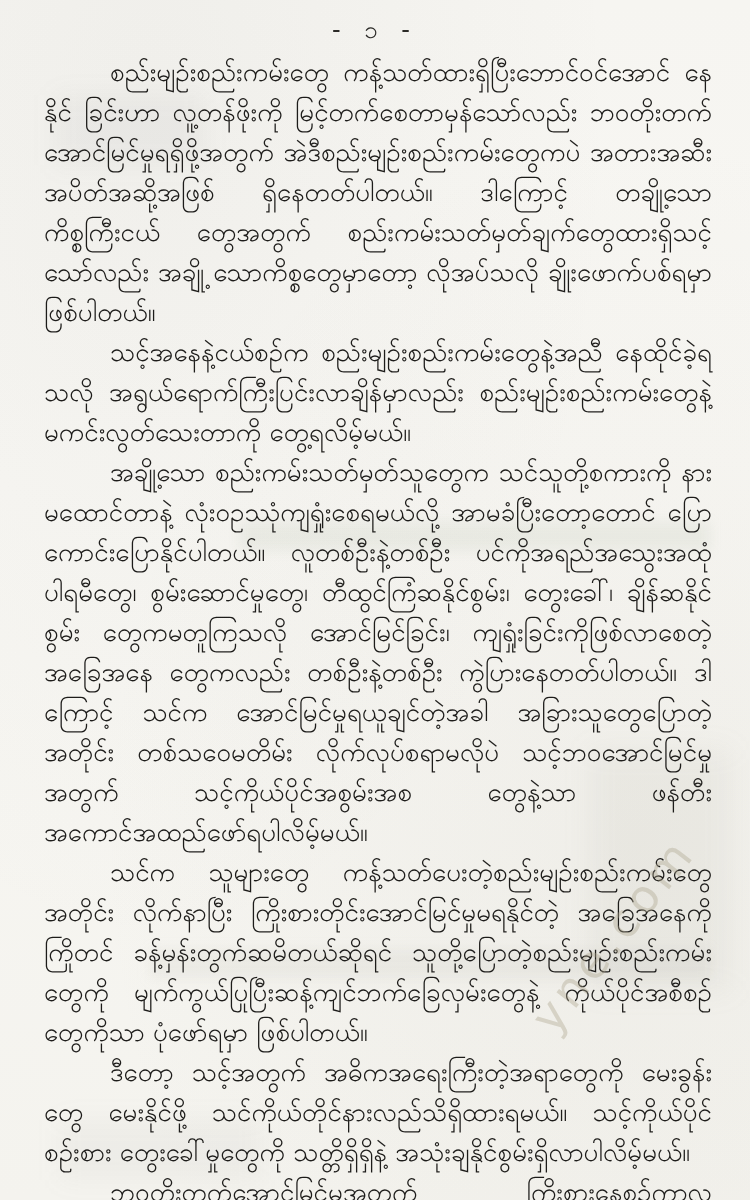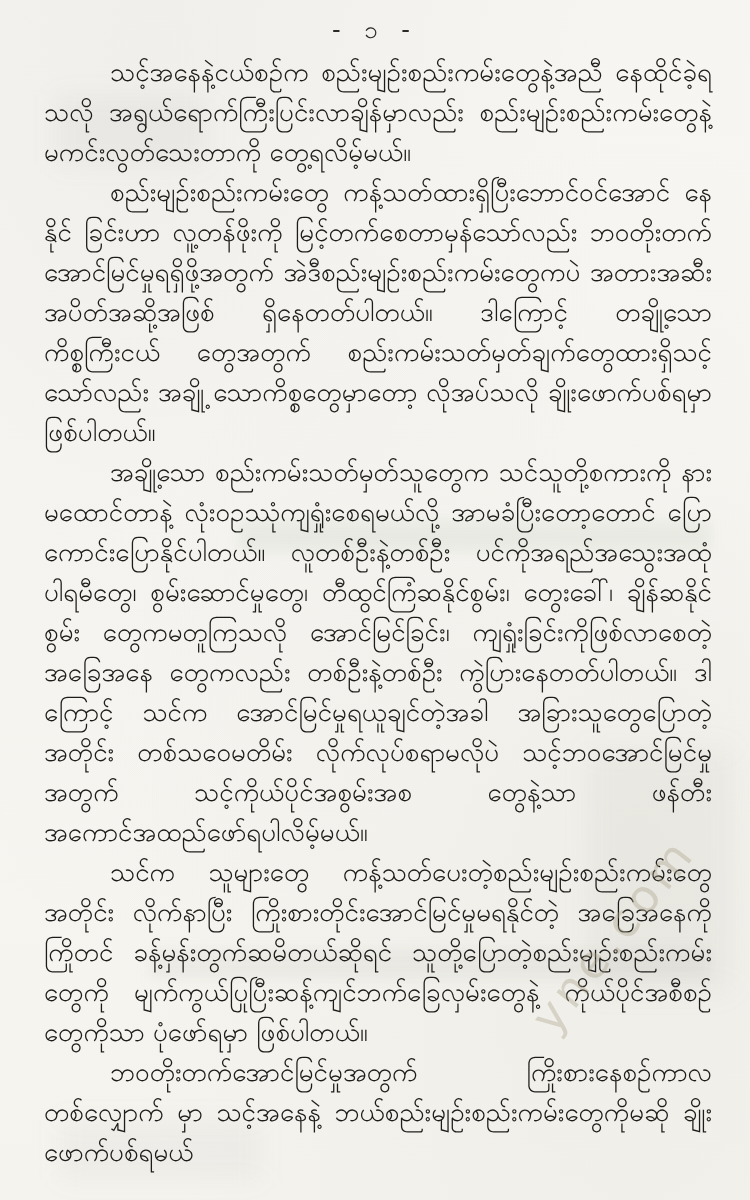--- a/index.html
+++ b/index.html
@@ -73,21 +73,22 @@
 <div class="page">
   <div class="smudge smudge-1"></div>
   <div class="smudge smudge-2"></div>
   <div class="smudge smudge-3"></div>
   <div class="smudge smudge-4"></div>
   <div class="smudge smudge-5"></div>
 
   <div class="page-number">- ၁ -</div>
 
   <div class="page-body" id="paragraph-container">
+      <p class="para">စည်းမျဉ်းစည်းကမ်းတွေ ကန့်သတ်ထားရှိပြီးဘောင်ဝင်အောင် နေနိုင် ခြင်းဟာ လူ့တန်ဖိုးကို မြင့်တက်စေတာမှန်သော်လည်း ဘဝတိုးတက် အောင်မြင်မှုရရှိဖို့အတွက် အဲဒီစည်းမျဉ်းစည်းကမ်းတွေကပဲ အတားအဆီး အပိတ်အဆို့အဖြစ် ရှိနေတတ်ပါတယ်။ ဒါကြောင့် တချို့သော ကိစ္စကြီးငယ် တွေအတွက် စည်းကမ်းသတ်မှတ်ချက်တွေထားရှိသင့်သော်လည်း အချို့ သောကိစ္စတွေမှာတော့ လိုအပ်သလို ချိုးဖောက်ပစ်ရမှာဖြစ်ပါတယ်။</p>
       <p class="para">သင့်အနေနဲ့ငယ်စဉ်က စည်းမျဉ်းစည်းကမ်းတွေနဲ့အညီ နေထိုင်ခဲ့ရ သလို အရွယ်ရောက်ကြီးပြင်းလာချိန်မှာလည်း စည်းမျဉ်းစည်းကမ်းတွေနဲ့ မကင်းလွတ်သေးတာကို တွေ့ရလိမ့်မယ်။</p>
-      <p class="para">စည်းမျဉ်းစည်းကမ်းတွေ ကန့်သတ်ထားရှိပြီးဘောင်ဝင်အောင် နေနိုင် ခြင်းဟာ လူ့တန်ဖိုးကို မြင့်တက်စေတာမှန်သော်လည်း ဘဝတိုးတက် အောင်မြင်မှုရရှိဖို့အတွက် အဲဒီစည်းမျဉ်းစည်းကမ်းတွေကပဲ အတားအဆီး အပိတ်အဆို့အဖြစ် ရှိနေတတ်ပါတယ်။ ဒါကြောင့် တချို့သော ကိစ္စကြီးငယ် တွေအတွက် စည်းကမ်းသတ်မှတ်ချက်တွေထားရှိသင့်သော်လည်း အချို့ သောကိစ္စတွေမှာတော့ လိုအပ်သလို ချိုးဖောက်ပစ်ရမှာဖြစ်ပါတယ်။</p>
       <p class="para">အချို့သော စည်းကမ်းသတ်မှတ်သူတွေက သင်သူတို့စကားကို နားမထောင်တာနဲ့ လုံးဝဥဿုံကျရှုံးစေရမယ်လို့ အာမခံပြီးတော့တောင် ပြော ကောင်းပြောနိုင်ပါတယ်။ လူတစ်ဦးနဲ့တစ်ဦး ပင်ကိုအရည်အသွေးအထုံ ပါရမီတွေ၊ စွမ်းဆောင်မှုတွေ၊ တီထွင်ကြံဆနိုင်စွမ်း၊ တွေးခေါ်၊ ချိန်ဆနိုင်စွမ်း တွေကမတူကြသလို အောင်မြင်ခြင်း၊ ကျရှုံးခြင်းကိုဖြစ်လာစေတဲ့ အခြေအနေ တွေကလည်း တစ်ဦးနဲ့တစ်ဦး ကွဲပြားနေတတ်ပါတယ်။ ဒါကြောင့် သင်က အောင်မြင်မှုရယူချင်တဲ့အခါ အခြားသူတွေပြောတဲ့အတိုင်း တစ်သဝေမတိမ်း လိုက်လုပ်စရာမလိုပဲ သင့်ဘဝအောင်မြင်မှုအတွက် သင့်ကိုယ်ပိုင်အစွမ်းအစ တွေနဲ့သာ ဖန်တီးအကောင်အထည်ဖော်ရပါလိမ့်မယ်။</p>
       <p class="para">သင်က သူများတွေ ကန့်သတ်ပေးတဲ့စည်းမျဉ်းစည်းကမ်းတွေအတိုင်း လိုက်နာပြီး ကြိုးစားတိုင်းအောင်မြင်မှုမရနိုင်တဲ့ အခြေအနေကို ကြိုတင် ခန့်မှန်းတွက်ဆမိတယ်ဆိုရင် သူတို့ပြောတဲ့စည်းမျဉ်းစည်းကမ်းတွေကို မျက်ကွယ်ပြုပြီးဆန့်ကျင်ဘက်ခြေလှမ်းတွေနဲ့ ကိုယ်ပိုင်အစီစဉ်တွေကိုသာ ပုံဖော်ရမှာ ဖြစ်ပါတယ်။</p>
+      <p class="para">ဒီတော့ သင့်အတွက် အဓိကအရေးကြီးတဲ့အရာတွေကို မေးခွန်းတွေ မေးနိုင်ဖို့ သင်ကိုယ်တိုင်နားလည်သိရှိထားရမယ်။ သင့်ကိုယ်ပိုင်စဉ်းစား တွေးခေါ်မှုတွေကို သတ္တိရှိရှိနဲ့ အသုံးချနိုင်စွမ်းရှိလာပါလိမ့်မယ်။</p>
       <p class="para">ဘဝတိုးတက်အောင်မြင်မှုအတွက် ကြိုးစားနေစဉ်ကာလတစ်လျှောက် မှာ သင့်အနေနဲ့ ဘယ်စည်းမျဉ်းစည်းကမ်းတွေကိုမဆို ချိုးဖောက်ပစ်ရမယ်</p>
     </div>
 
   <div class="watermark">yne.com</div>
 </div>
 
 </body></html>

